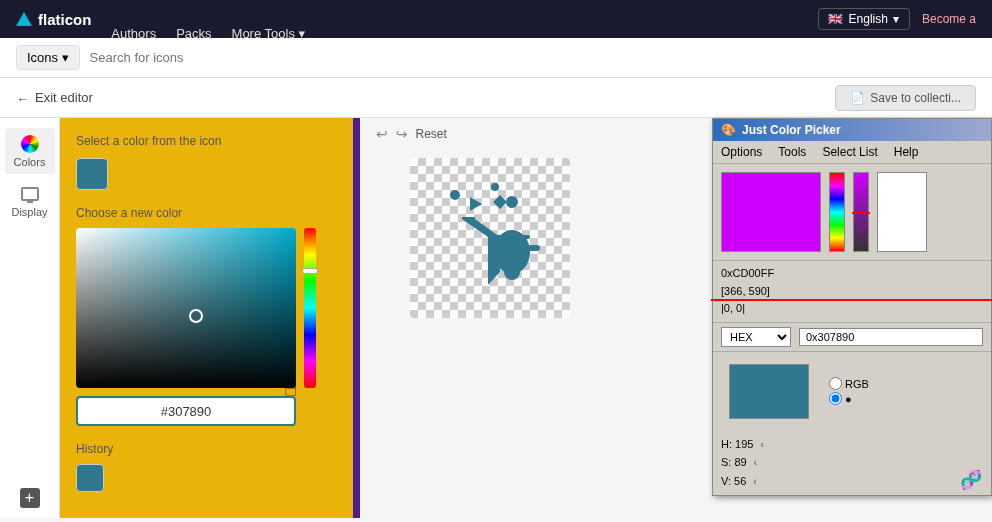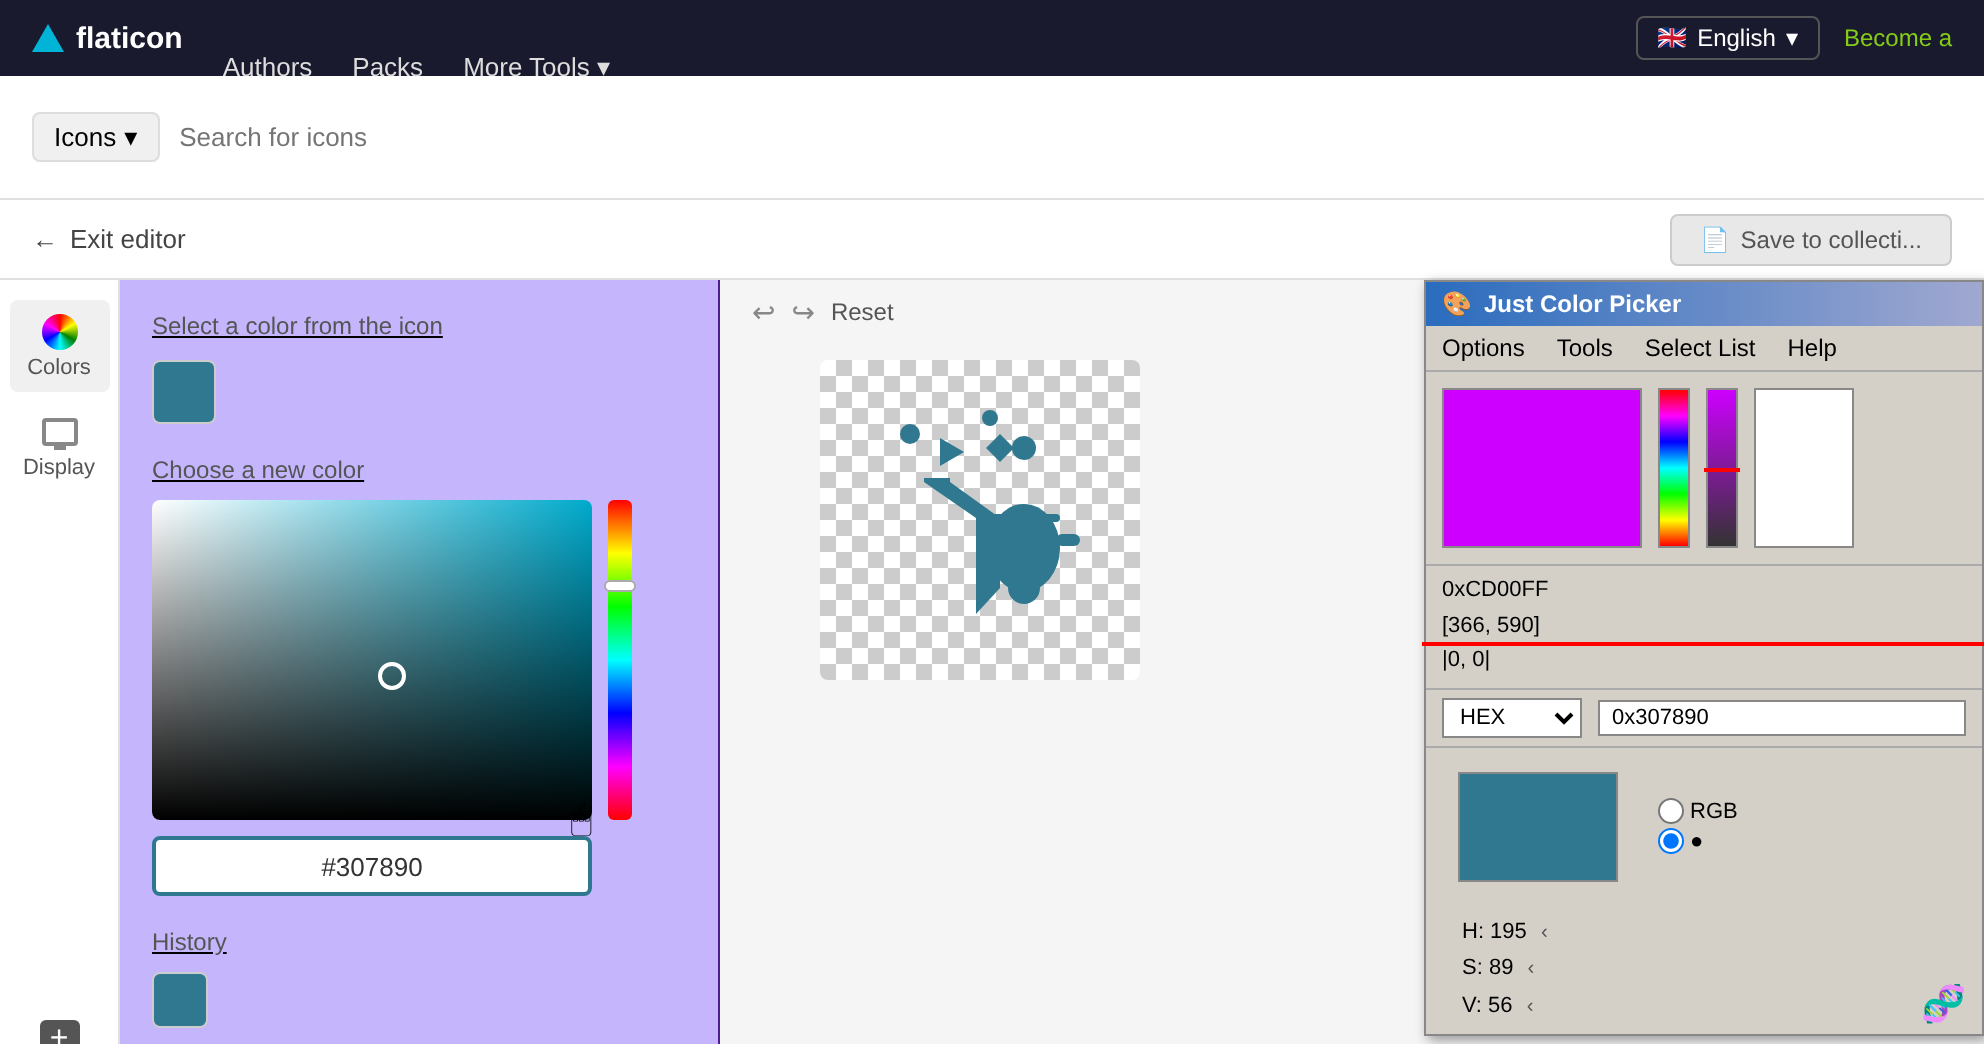--- a/index.html
+++ b/index.html
@@ -47,26 +47,26 @@
       border: 1px solid #555;
       border-radius: 4px;
       color: white;
       padding: 3px 10px;
       font-size: 12px;
       cursor: pointer;
       display: flex;
       align-items: center;
       gap: 5px;
     }
-    .become-link { color: #84cc16; font-size: 12px; cursor: pointer; }
+    .become-link { color: #fca5a5; font-size: 12px; cursor: pointer; }
 
     
     .search-bar {
       background: white;
-      height: 62px;
+      height: 40px;
       display: flex;
       align-items: center;
       padding: 0 16px;
       border-bottom: 1px solid #e0e0e0;
       gap: 10px;
     }
     .icons-dropdown {
       background: #f0f0f0;
       border: 1px solid #ddd;
       border-radius: 4px;
@@ -190,25 +190,24 @@
       justify-content: center;
       font-size: 16px;
       cursor: pointer;
       margin-top: auto;
       margin-bottom: 10px;
     }
 
     
     .color-panel {
       width: 300px;
-      background: #c4b5fd;
-      border-right: 1px solid #4c1d95;
+      background: #eab308;
+      border-right: 7px solid #4c1d95;
       padding: 16px;
       overflow-y: auto;
-      text-decoration: underline;
     }
     .panel-section-title {
       font-size: 12px;
       color: #555;
       margin-bottom: 10px;
     }
     .selected-color-swatch {
       width: 32px;
       height: 32px;
       background: #307890;
@@ -465,21 +464,21 @@
       flex-direction: column;
       gap: 2px;
       font-size: 11px;
     }
     .jcp-radio-label {
       display: flex;
       align-items: center;
       gap: 3px;
     }
     .jcp-hsv {
-      padding: 4px 18px 4px;
+      padding: 4px 8px 4px;
       font-size: 11px;
       line-height: 1.7;
     }
     .jcp-chevron {
       font-size: 10px;
       color: #555;
       margin-left: 4px;
     }
     .dna-icon {
       position: absolute;

